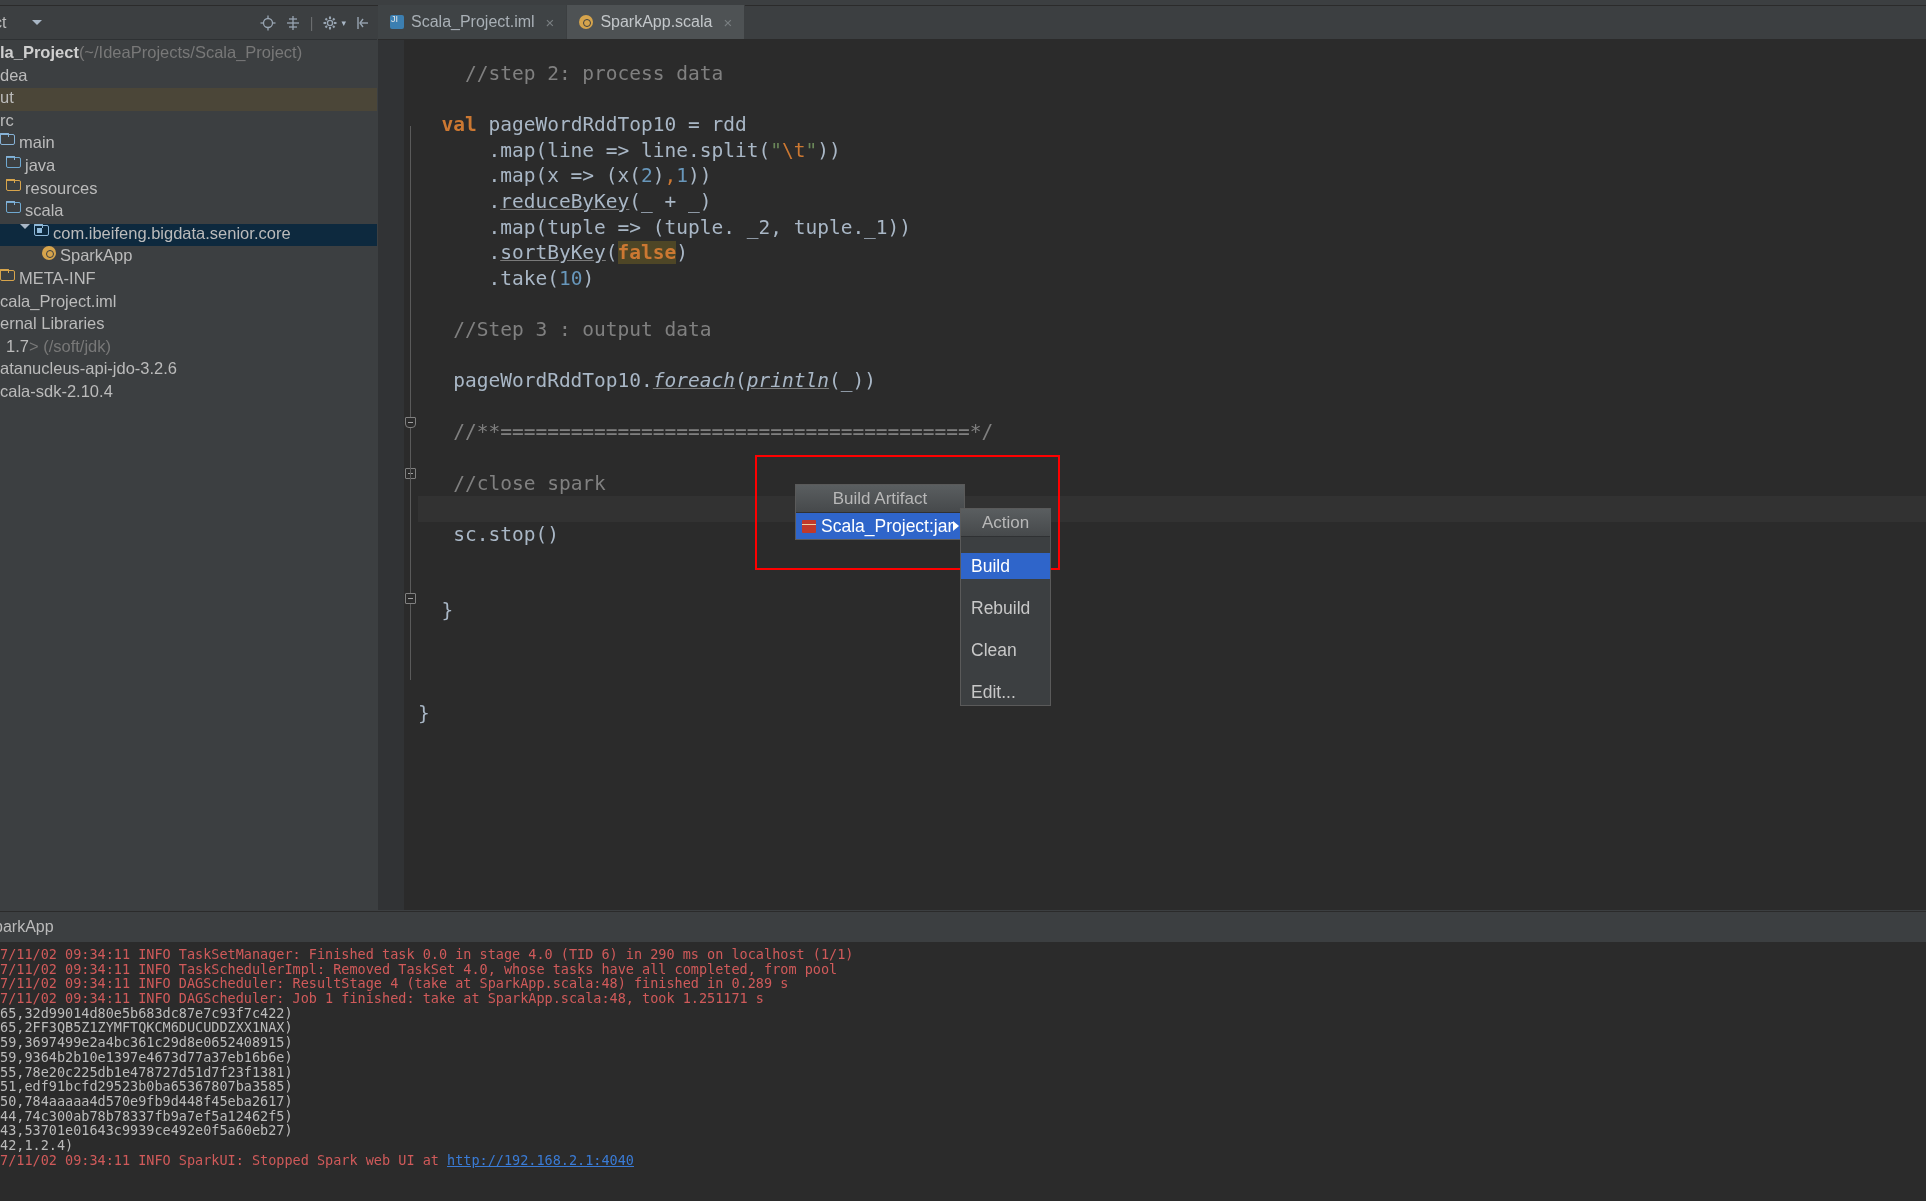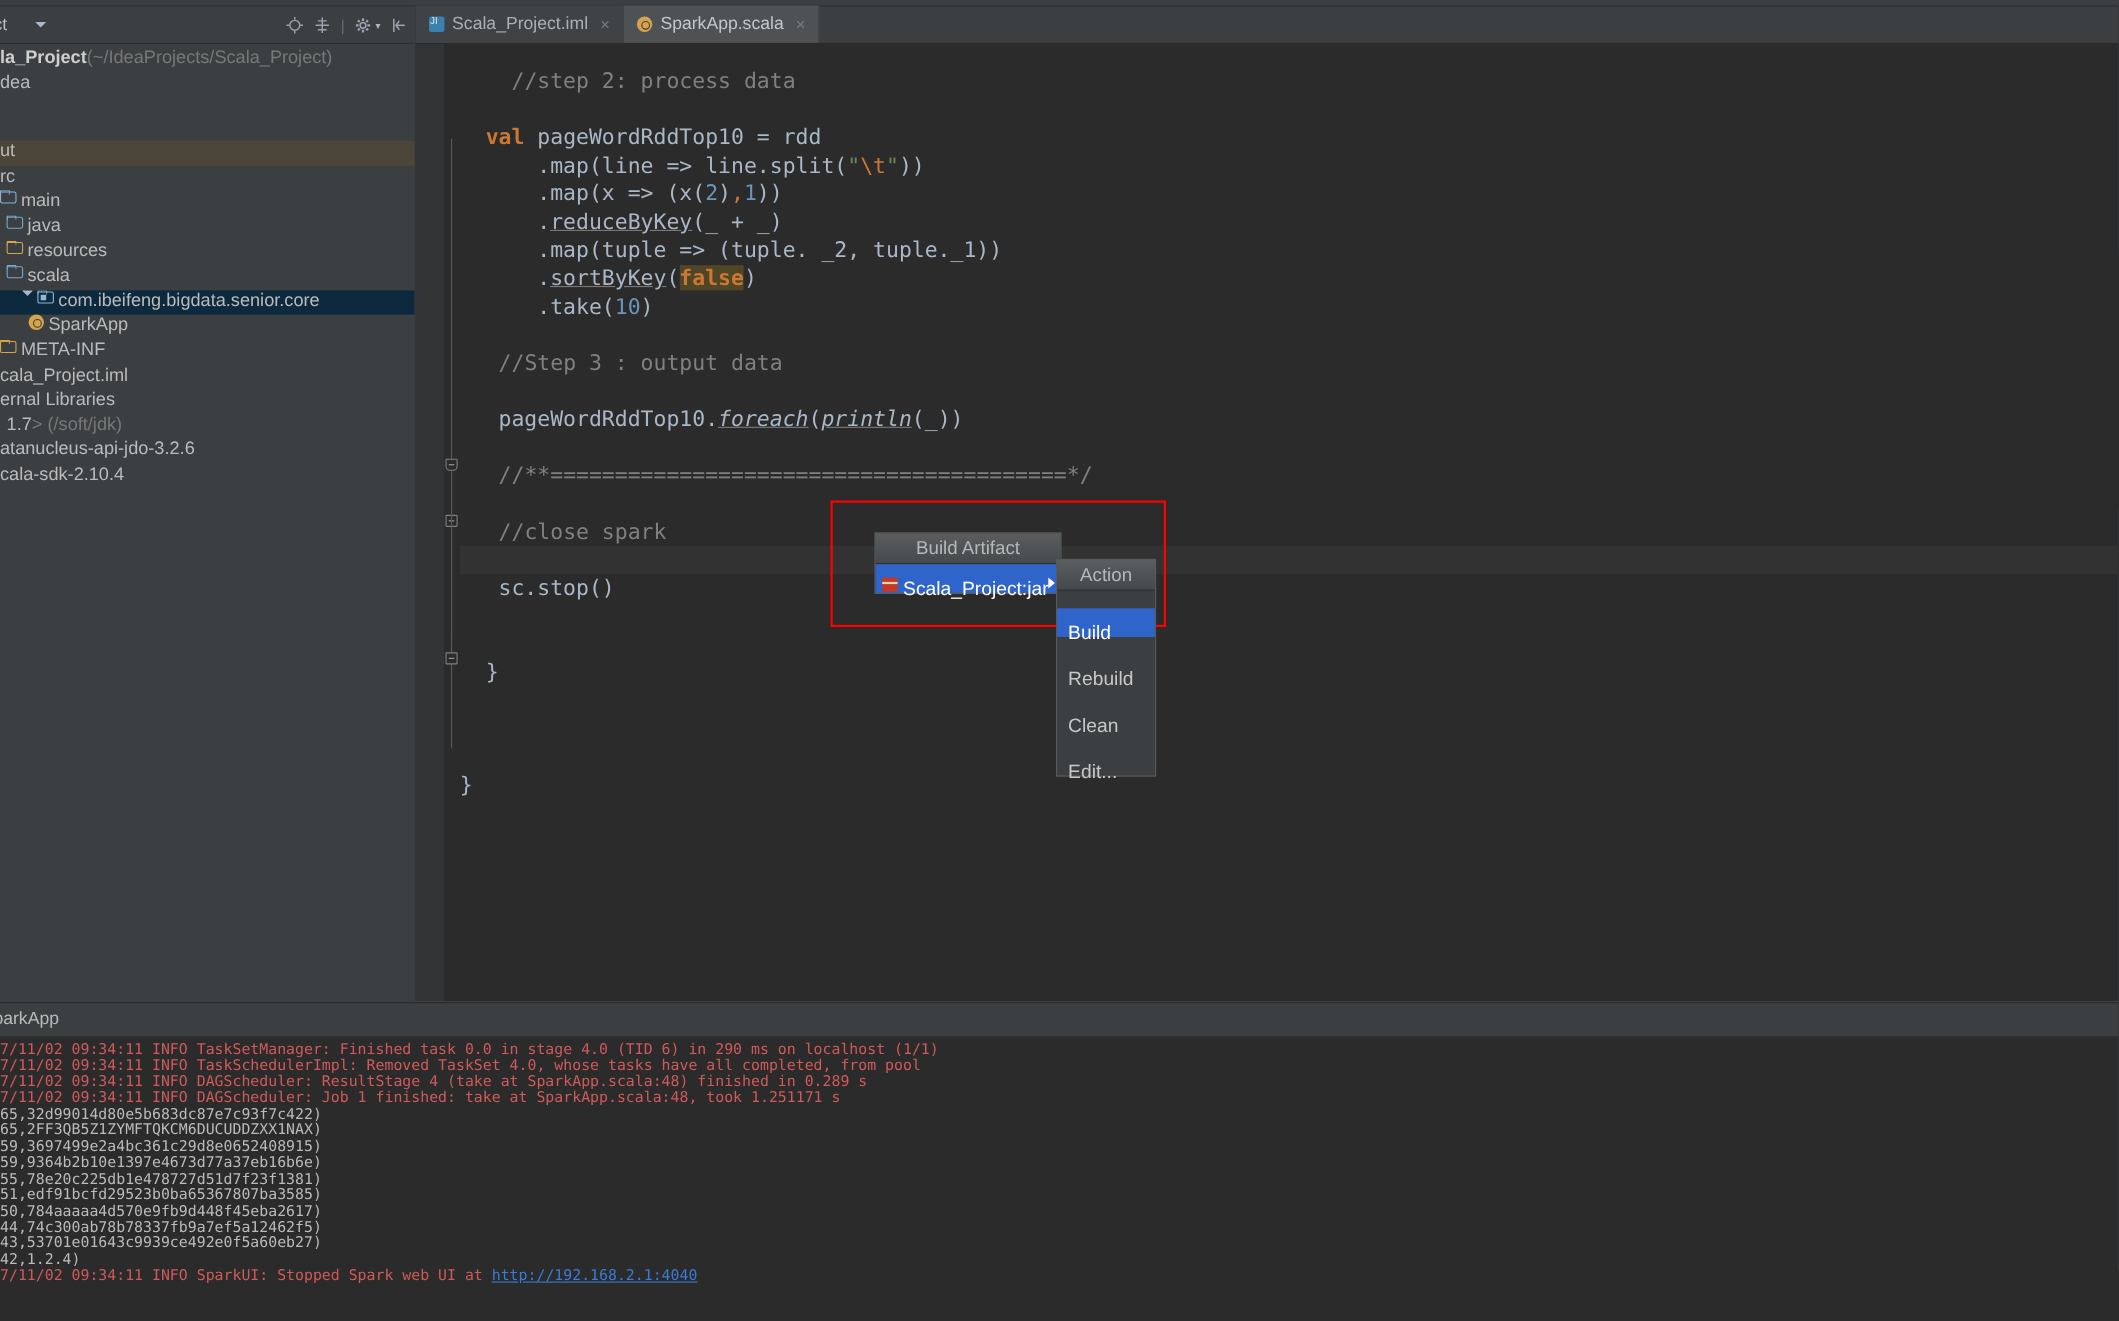--- a/index.html
+++ b/index.html
@@ -46,21 +46,21 @@
   .tb-ico { width: 16px; height: 16px; opacity: .85; display:block; }
 
   .tree {
     position: absolute; left: 0; top: 35px; width: 377px; bottom: 0;
     padding-top: 2px; overflow: hidden;
   }
   .trow {
     position: relative; height: 22.6px; display: flex; align-items: flex-start;
     white-space: nowrap; font-size: 16.5px; color: #bbbbbb;
   }
-  .trow.hl-out { background: #4b4638; margin-top: 40px; }
+  .trow.hl-out { background: #4b4638; }
   .trow.hl-sel { background: #0d293e; }
   .trow .twist {
     width: 0; height: 0; margin-right: 4px; flex: none;
     border-left: 5px solid transparent; border-right: 5px solid transparent;
     border-top: 5px solid #a9b7c6;
   }
   .tlabel { color: #bbbbbb; }
   .tdim { color: #787878; }
   .tbold { font-weight: bold; color: #cfcfcf; }
 
@@ -169,21 +169,21 @@
     position: absolute; left: 795px; top: 484px; width: 170px; z-index: 50;
     background: #3c3f41; border: 1px solid #5a5a5a;
   }
   .menu-head {
     height: 28px; display: flex; align-items: center; justify-content: center;
     font-size: 17px; color: #b8b8b8;
     background: linear-gradient(to bottom,#5a5e60,#46494b);
     border-bottom: 1px solid #2f3133;
   }
   .mi {
-    height: 26px; display: flex; align-items: flex-start; padding: 12px 6px;
+    height: 26px; display: flex; align-items: center; padding: 12px 6px;
     font-size: 17.5px; color: #c8c8c8; white-space: nowrap;
   }
   .mi.sel { background: #2f65ca; color: #ffffff; }
   .mi .jar-ico {
     width: 14px; height: 13px; flex: none; margin-right: 5px; position: relative;
     background: #c0392b; border-radius: 1px;
   }
   .mi .jar-ico::after {
     content:''; position:absolute; left:0; top:4px; width:14px; height:1.5px; background:#f0d0a0;
   }
@@ -302,21 +302,21 @@
           <span class="ico ico-folder src"></span>
           <span class="tlabel">scala</span>
         </div>
         <div class="trow hl-sel" style="padding-left: 20px;">
           <span class="twist"></span>
           <span class="ico ico-folder pkg">
             <i class="dot"></i>
           </span>
           <span class="tlabel">com.ibeifeng.bigdata.senior.core</span>
         </div>
-        <div class="trow" style="padding-left: 26px;">
+        <div class="trow" style="padding-left: 42px;">
           <span class="ico ico-scala"></span>
           <span class="tlabel">SparkApp</span>
         </div>
         <div class="trow">
           <span class="ico ico-folder meta"></span>
           <span class="tlabel">META-INF</span>
         </div>
         <div class="trow">
           <span class="tlabel">cala_Project.iml</span>
         </div>

